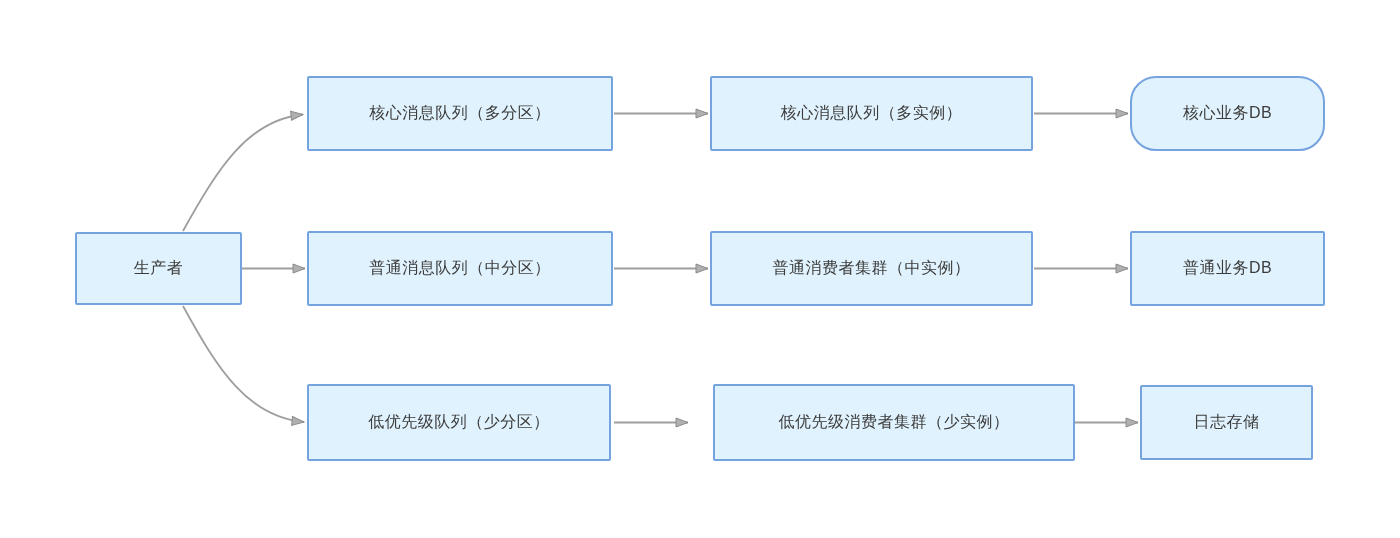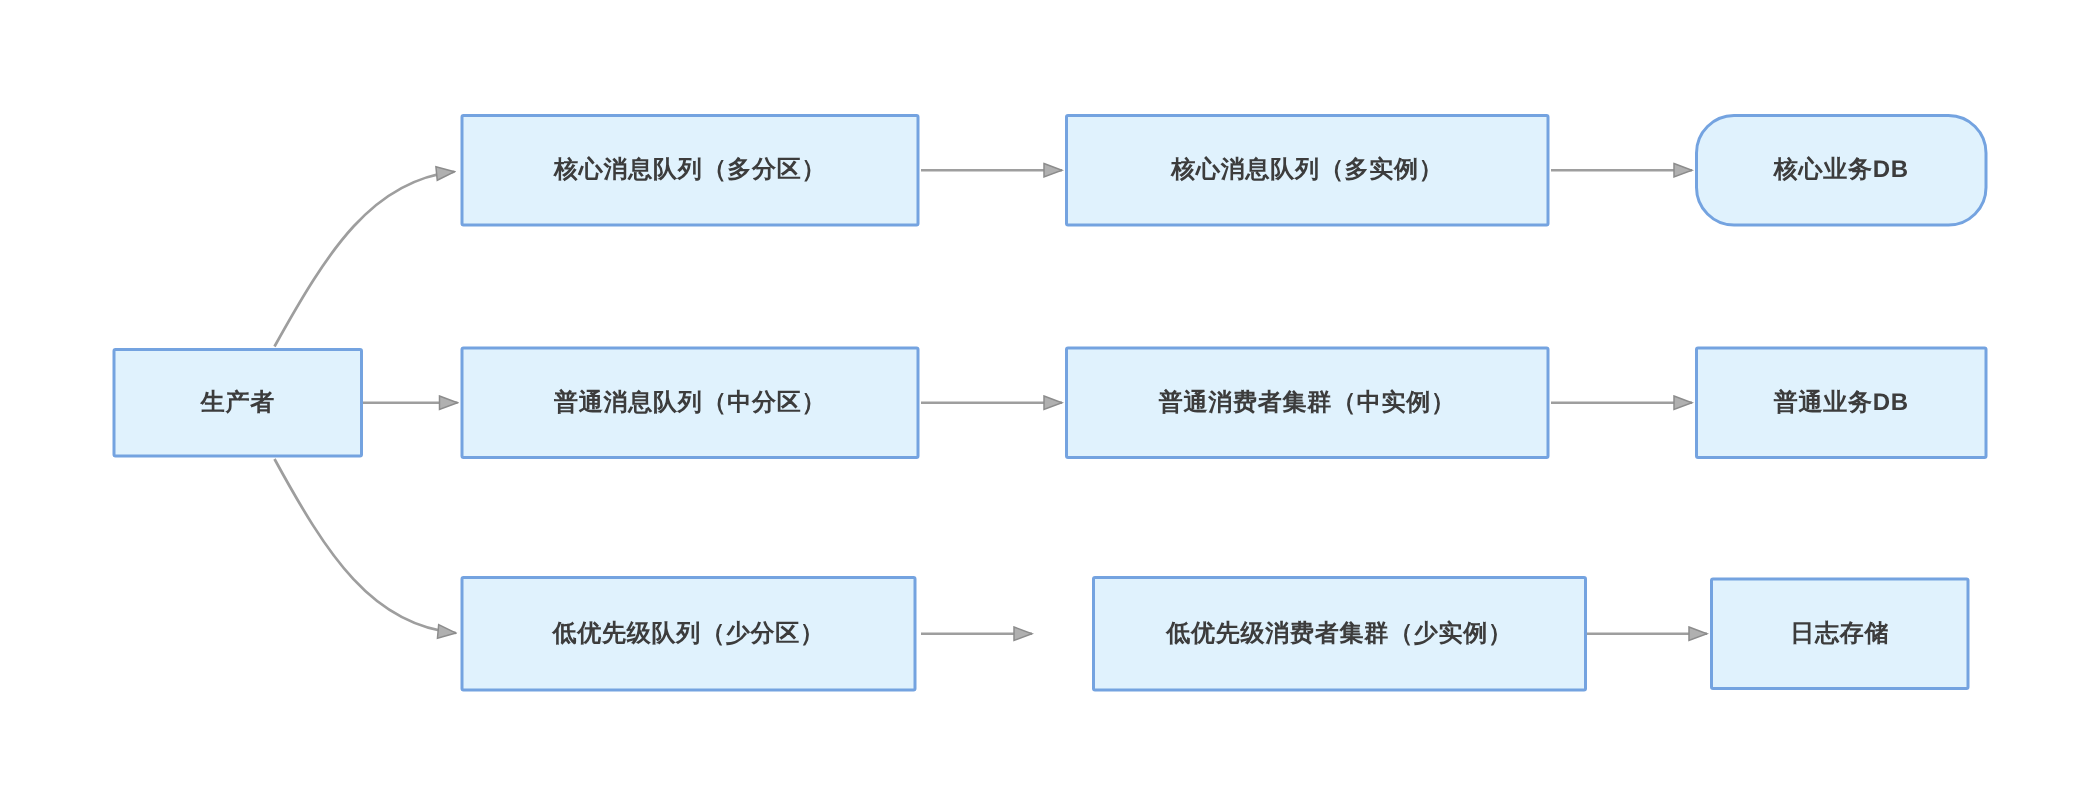--- a/index.html
+++ b/index.html
@@ -29,21 +29,20 @@
     border: 2px solid #74a3e0;
     border-radius: 2px;
     display: flex;
     align-items: center;
     justify-content: center;
     color: #3c3c3c;
     font-size: 16px;
     letter-spacing: 0.5px;
     text-align: center;
     white-space: nowrap;
-    font-weight: bold;
   }
 </style>
 </head>
 <body>
 
 <div class="canvas">
 
   <svg class="connector-layer" width="1400" height="538" viewBox="0 0 1400 538" xmlns="http://www.w3.org/2000/svg">
     <defs>
       <marker id="arrow" viewBox="0 0 14 11" refX="13" refY="5.5" markerWidth="14" markerHeight="11" orient="auto" markerUnits="userSpaceOnUse">
@@ -72,17 +71,17 @@
   <div class="node" style="left:1130px;top:76px;  width:195px; height:75px;border-radius:26px;">核心业务DB</div>
 
   <div class="node" style="left:307px; top:231px; width:306px; height:75px;">普通消息队列（中分区）</div>
 
   <div class="node" style="left:710px; top:231px; width:323px; height:75px;">普通消费者集群（中实例）</div>
 
   <div class="node" style="left:1130px;top:231px; width:195px; height:75px;">普通业务DB</div>
 
   <div class="node" style="left:307px; top:384px; width:304px; height:77px;">低优先级队列（少分区）</div>
 
-  <div class="node" style="left:728px; top:384px; width:330px; height:77px;">低优先级消费者集群（少实例）</div>
+  <div class="node" style="left:713px; top:384px; width:362px; height:77px;">低优先级消费者集群（少实例）</div>
 
   <div class="node" style="left:1140px;top:385px; width:173px; height:75px;">日志存储</div>
 
 </div>
 
 </body></html>

